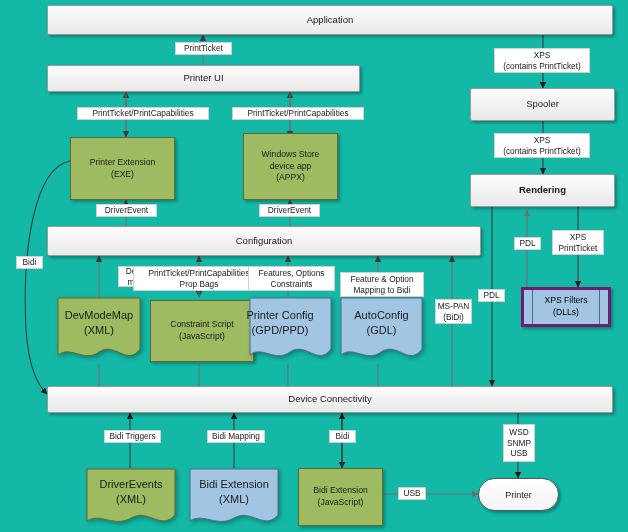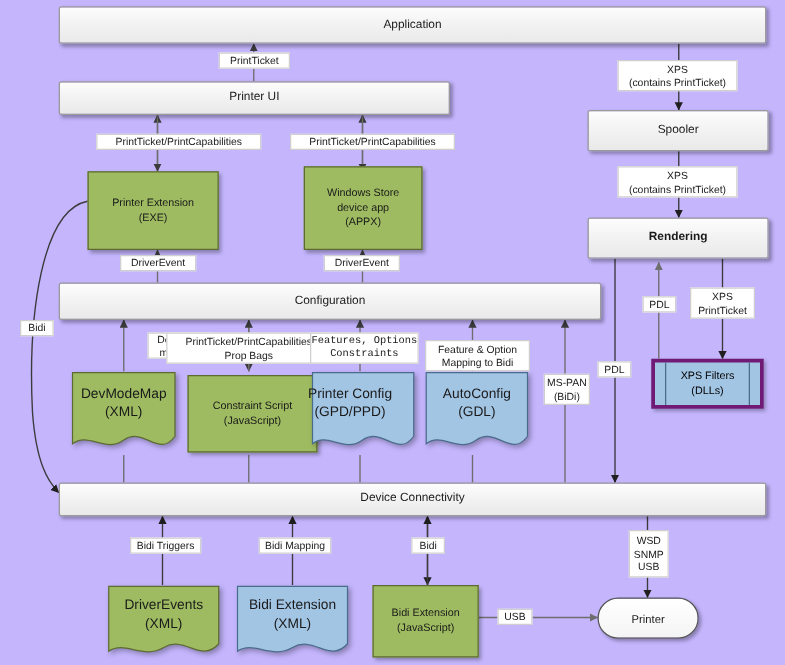--- a/index.html
+++ b/index.html
@@ -1,17 +1,17 @@
 <!DOCTYPE html>
 <html><head>
 <meta charset="utf-8">
 <style>
   html,body{margin:0;padding:0;background:#ffffff;}
   body{font-family:"Liberation Sans","DejaVu Sans",sans-serif;}
-  #stage{position:relative;width:628px;height:532px;overflow:hidden;background:#c4b5fd;}
+  #stage{position:relative;width:628px;height:532px;overflow:hidden;background:#14b8a6;}
 
   .node{position:absolute;box-sizing:border-box;display:flex;align-items:center;
         justify-content:center;text-align:center;color:#1a1a1a;line-height:1.35;}
 
   
   .bar{
     background:linear-gradient(180deg,#fdfdfd 0%,#f3f3f3 45%,#e9e9e9 100%);
     border:1px solid #9a9a9a;border-radius:2px;
     box-shadow:2px 2px 3px rgba(0,0,0,.30);
     font-size:9.5px;
@@ -204,21 +204,21 @@
   <div class="elabel" style="left:259px;top:204px;width:61px;height:13px;">DriverEvent</div>
 
   <div class="elabel" style="left:16px;top:256px;width:27px;height:13px;">Bidi</div>
 
   <div class="elabel" style="left:74px;top:266px;width:51px;height:21px;margin-left:44px;">Devmode
 mapping</div>
 
   <div class="elabel" style="left:133px;top:266px;width:132px;height:25px;">PrintTicket/PrintCapabilities
 Prop Bags</div>
 
-  <div class="elabel" style="left:248px;top:266px;width:87px;height:25px;font-family:Liberation Mono, monospace;">Features, Options
+  <div class="elabel" style="left:248px;top:266px;width:87px;height:25px;">Features, Options
 Constraints</div>
 
   <div class="elabel" style="left:340px;top:272px;width:84px;height:25px;">Feature &amp; Option
 Mapping to Bidi</div>
 
   <div class="elabel" style="left:435px;top:299px;width:37px;height:25px;">MS-PAN
 (BiDi)</div>
 
   <div class="elabel" style="left:478px;top:289px;width:27px;height:13px;">PDL</div>
 

